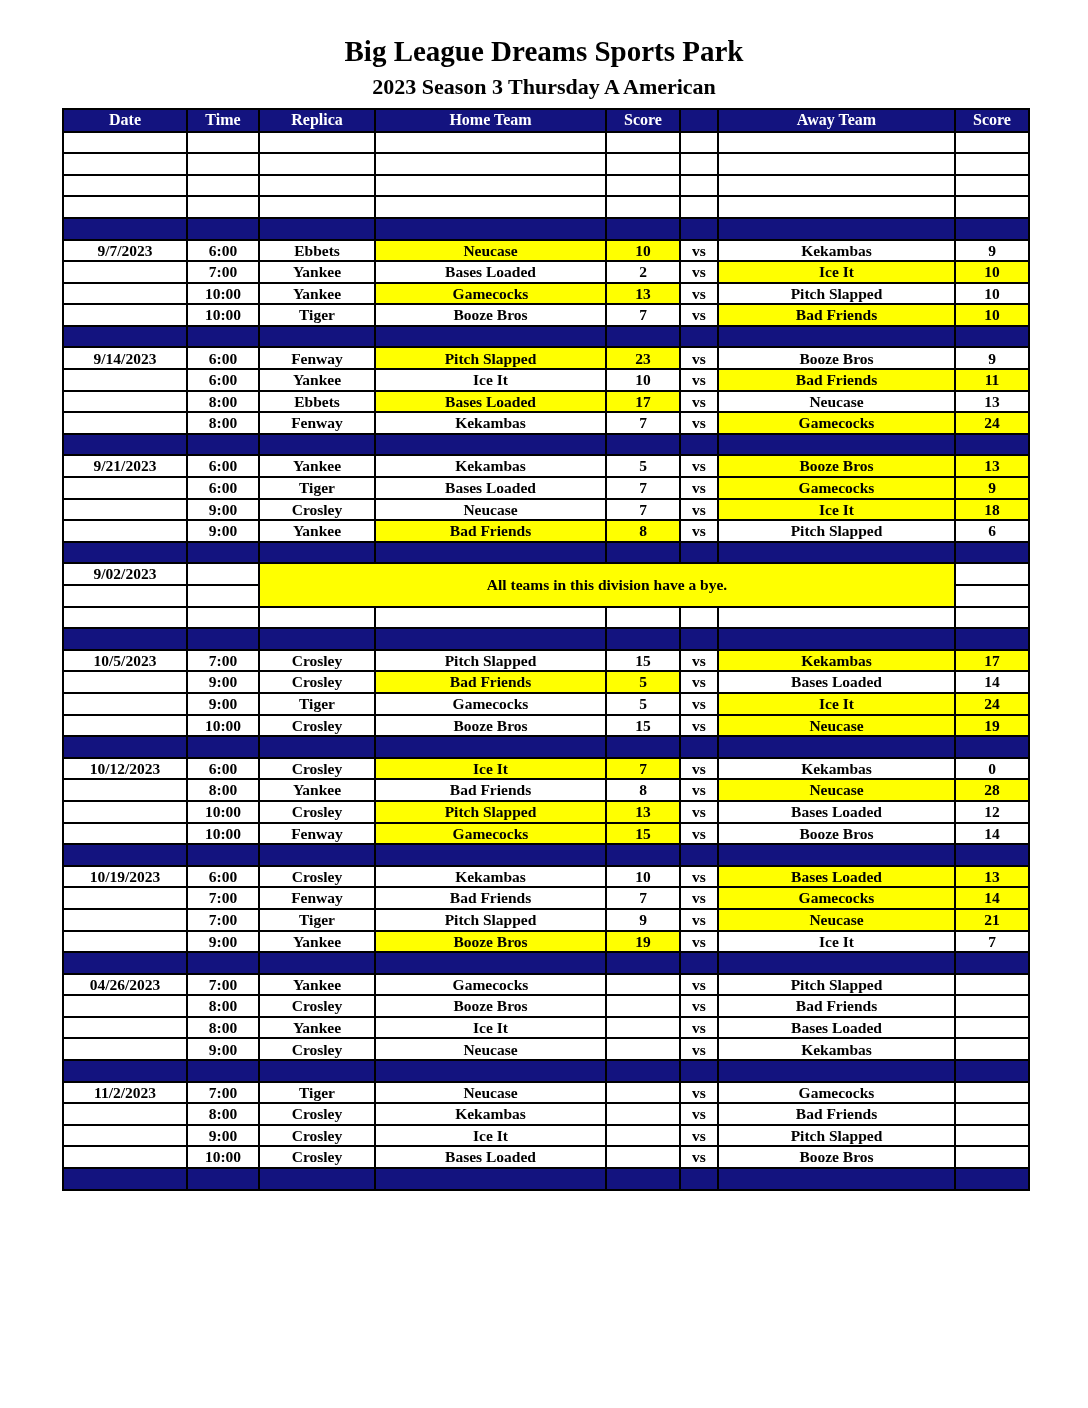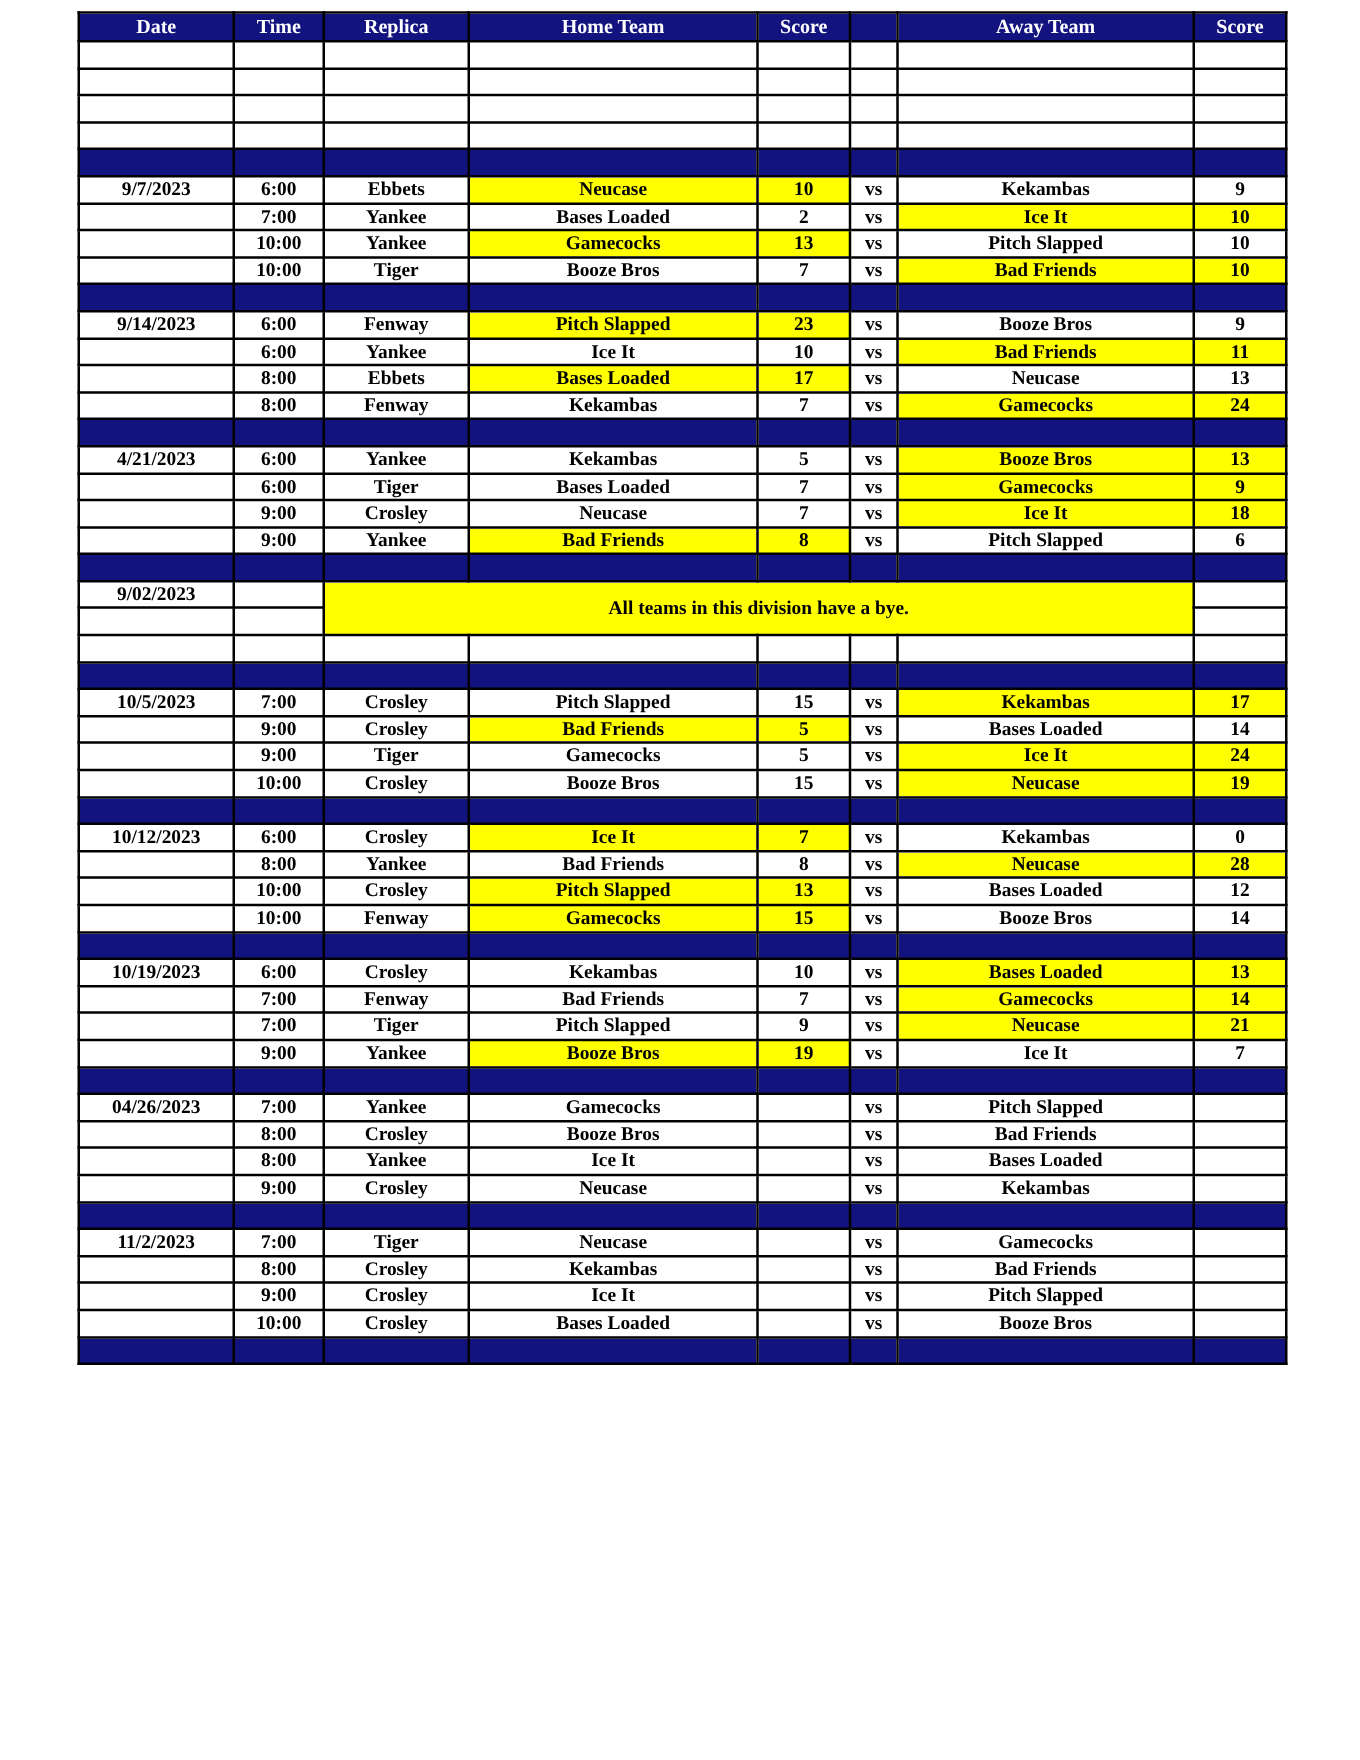--- a/index.html
+++ b/index.html
@@ -85,20 +85,22 @@
   .footer-note {
     margin: 5px 0 0 62px;
     font-size: 17px;
     font-weight: bold;
   }
 </style>
 </head>
 <body>
 
 <div class="page">
+  <div class="title">Big League Dreams Sports Park</div>
+  <div class="subtitle">2023 Season 3 Thursday A American</div>
 
   <table class="schedule">
     <colgroup>
       <col style="width:124px">
       <col style="width:72px">
       <col style="width:116px">
       <col style="width:231px">
       <col style="width:74px">
       <col style="width:38px">
       <col style="width:237px">
@@ -261,21 +263,21 @@
           <td></td>
           <td></td>
           <td></td>
           <td></td>
           <td></td>
           <td></td>
           <td></td>
           <td></td>
         </tr>
         <tr>
-          <td>4/21/2023</td>
+          <td>9/21/2023</td>
           <td>6:00</td>
           <td>Yankee</td>
           <td>Kekambas</td>
           <td>5</td>
           <td class="vs">vs</td>
           <td class="hl">Booze Bros</td>
           <td class="hl">13</td>
         </tr>
         <tr>
           <td></td>

